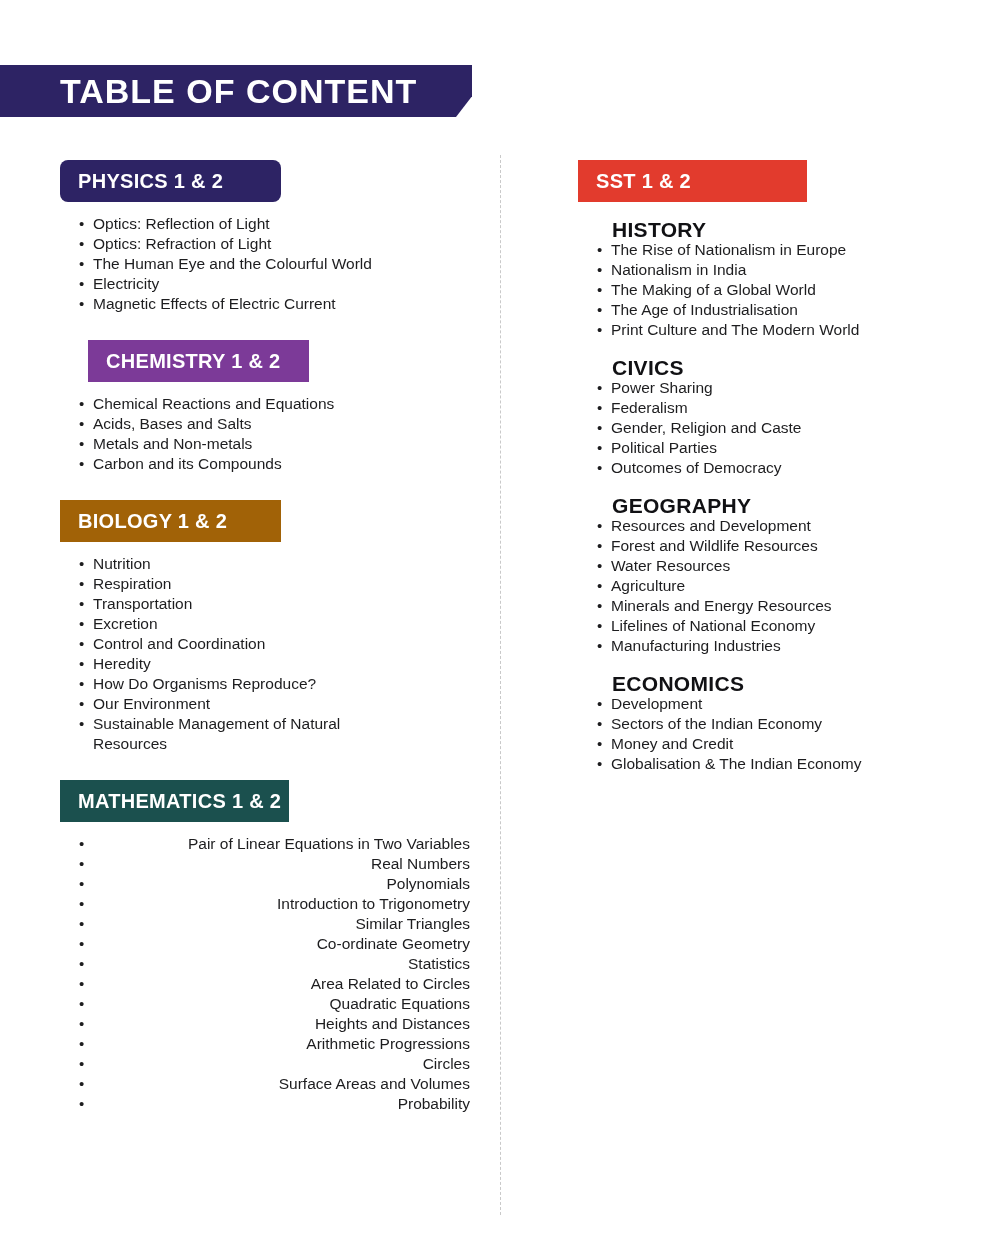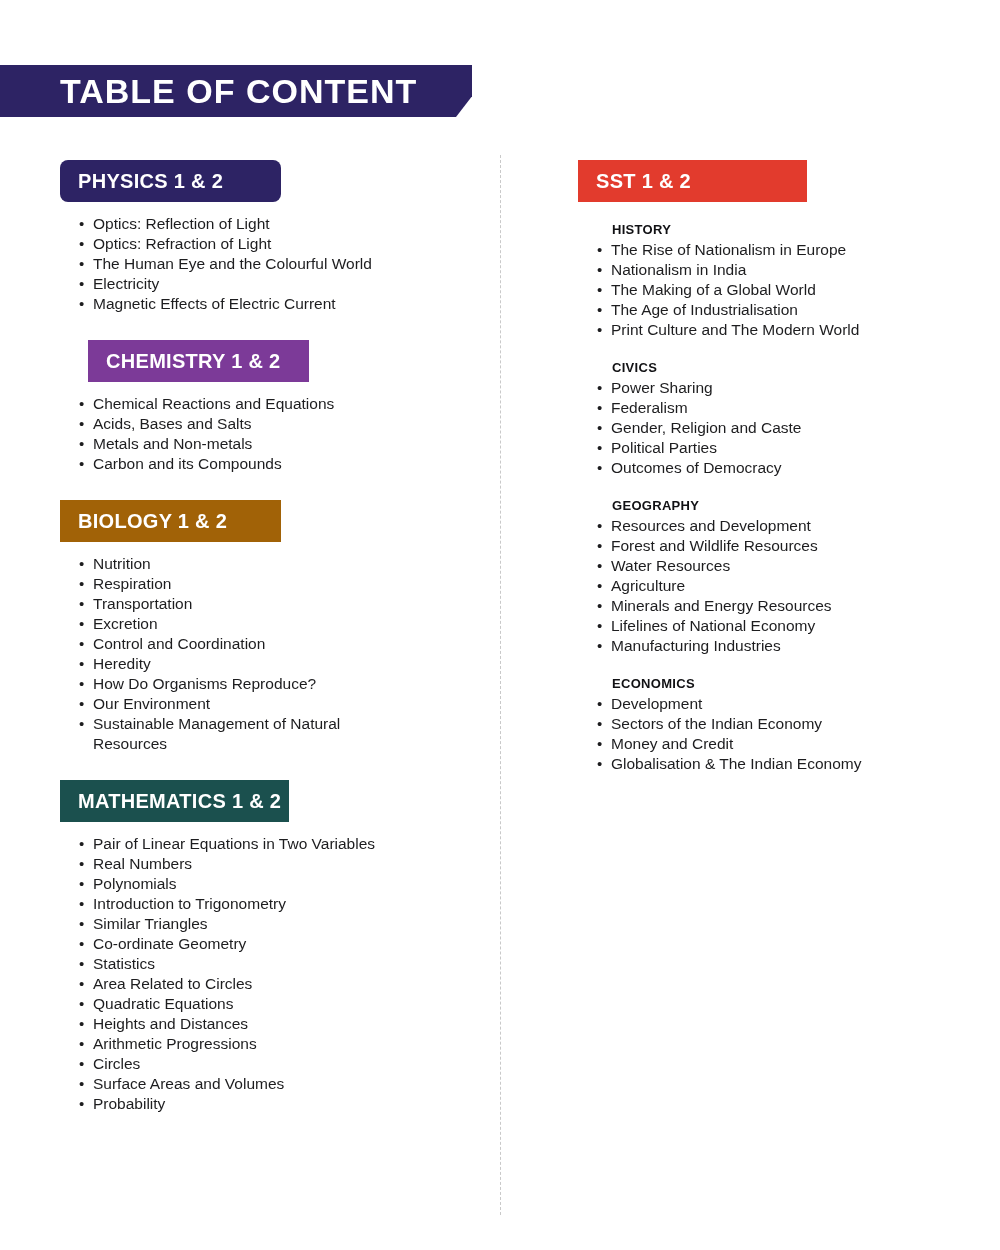--- a/index.html
+++ b/index.html
@@ -41,34 +41,34 @@
     white-space:nowrap;
   }
   [data-name="section-mathematics"] .subject-header{width:229px;}
   [data-name="section-sst"] .subject-header{width:229px;}
   
   .toc-list{
     list-style:none;margin:12px 0 26px;padding:0 0 0 33px;
     font-size:15.5px;line-height:20px;max-width:340px;
   }
   [data-name="section-biology"] .toc-list{max-width:300px;}
-  [data-name="section-mathematics"] .toc-list{max-width:392px;}
+  [data-name="section-mathematics"] .toc-list{max-width:392px;text-align:right;}
   .column.right .toc-list{max-width:392px;margin:0 0 0;}
   .toc-list li{position:relative;}
   .toc-list li::before{
     content:"•";
     position:absolute;left:-14px;top:0;
     font-size:15px;color:#1d1d1f;
   }
   
   .subsection{margin-top:18px;}
   .subsection:first-of-type{margin-top:13px;}
   .subsection-heading{
     margin:0 0 0 34px;
-    font-size:13px;font-weight:700;color:#111114;
+    font-size:21px;font-weight:700;color:#111114;
     line-height:20px;letter-spacing:.3px;
   }
 </style>
 </head>
 <body>
 
 <div class="page" data-name="toc-page">
   <div class="banner" data-name="page-title-banner" style="background: rgb(45, 35, 100);">
     <span data-name="page-title">TABLE OF CONTENT</span>
   </div>

